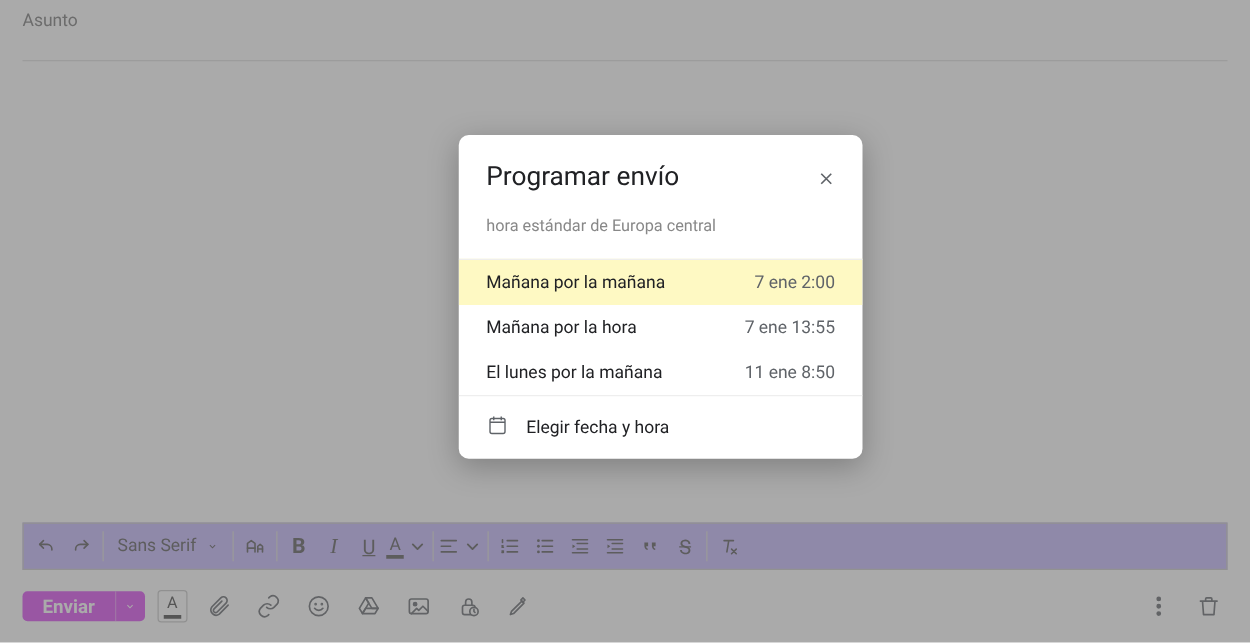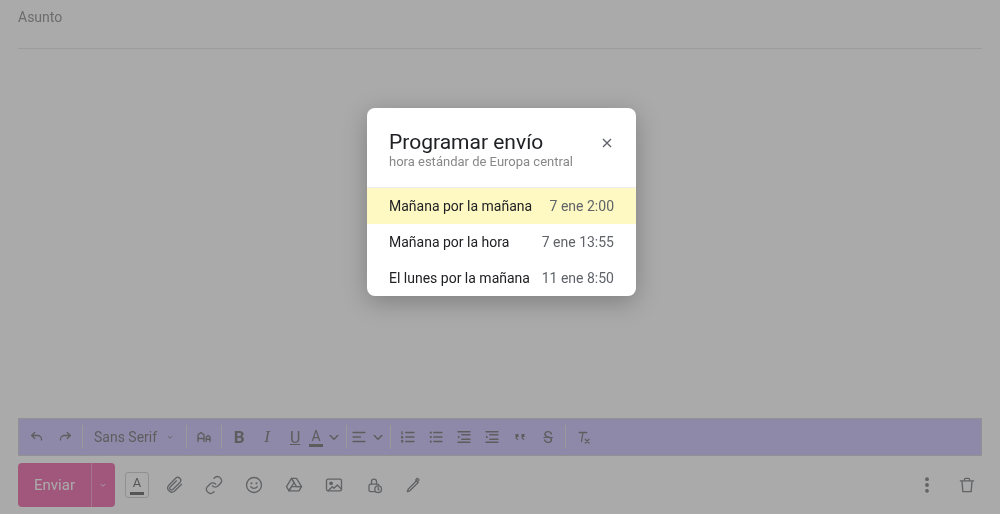--- a/index.html
+++ b/index.html
@@ -11,34 +11,34 @@
   .overlay{position:absolute;inset:0;background:rgba(100,100,100,.55);}
   
   .toolbar{position:absolute;left:18px;right:18px;bottom:58px;height:38px;background:#c4b5fd;border:1px solid #c8c8c8;display:flex;align-items:center;padding:0 4px;gap:0;}
   .tool,.font-pick{display:flex;align-items:center;justify-content:center;height:28px;min-width:28px;color:#555;cursor:pointer;}
   .tool svg{width:18px;height:18px;stroke:#555;fill:none;stroke-width:1.7;stroke-linecap:round;stroke-linejoin:round;}
   .tool .filled{fill:#555;stroke:none;}
   .font-pick{font-size:14px;color:#555;padding:0 8px;gap:8px;}
   .tb-sep{width:1px;height:24px;background:#dcdcdc;margin:0 3px;}
   
   .bottombar{position:absolute;left:18px;right:18px;bottom:10px;height:38px;display:flex;align-items:center;gap:10px;}
-  .send-wrap{display:flex;height:44px;border-radius:4px;overflow:hidden;background:#ec4899;}
+  .send-wrap{display:flex;height:24px;border-radius:4px;overflow:hidden;background:#d946ef;font-weight:bold;}
   .send-btn{display:flex;align-items:center;padding:0 16px;color:#fff;font-size:15px;}
   .send-more{display:flex;align-items:center;justify-content:center;width:24px;border-left:1px solid rgba(255,255,255,.35);}
   .send-more svg{width:10px;height:10px;stroke:#fff;fill:none;stroke-width:2;}
   .bicon{width:30px;height:30px;display:flex;align-items:center;justify-content:center;color:#5f6368;}
   .bicon svg{width:20px;height:20px;stroke:#5f6368;fill:none;stroke-width:1.6;stroke-linecap:round;stroke-linejoin:round;}
   .acolor{width:24px;height:26px;border:1px solid #c6c6c6;border-radius:3px;display:flex;flex-direction:column;align-items:center;justify-content:center;color:#444;}
   .acolor .bar{width:14px;height:3px;background:#444;margin-top:2px;}
   .spacer{flex:1;}
   
-  .dialog{position:absolute;left:367px;top:108px;width:269px;background:#fff;border-radius:8px;box-shadow:0 6px 24px rgba(0,0,0,.25);overflow:hidden;z-index:10;}
+  .dialog{position:absolute;left:367px;top:108px;width:323px;background:#fff;border-radius:8px;box-shadow:0 6px 24px rgba(0,0,0,.25);overflow:hidden;z-index:10;}
   .dlg-hdr{padding:22px 22px 18px 22px;position:relative;}
   .dlg-title{font-size:21px;color:#202124;}
-  .dlg-sub{font-size:13px;color:#888;margin-top:0;}
+  .dlg-sub{font-size:13px;color:#888;margin-top:20px;}
   .dlg-close{position:absolute;top:20px;right:14px;width:30px;height:30px;display:flex;align-items:center;justify-content:center;cursor:pointer;}
   .dlg-close svg{width:16px;height:16px;stroke:#5f6368;stroke-width:2;}
   .opt{display:flex;justify-content:space-between;align-items:center;padding:10px 22px;font-size:14px;color:#202124;cursor:pointer;}
   .opt+.opt{}
   .opt .time{color:#5f6368;}
   .opt.first{background:#fef9c3;border-top:1px solid #eee;}
   .custom{border-top:1px solid #eee;padding:14px 22px;display:flex;align-items:center;gap:14px;font-size:14px;color:#202124;cursor:pointer;}
   .custom svg{width:18px;height:18px;stroke:#5f6368;fill:none;stroke-width:1.5;}
 </style>
 </head>
@@ -240,15 +240,22 @@
       <span class="time">7 ene 2:00</span>
     </div>
     <div class="opt">
       <span>Mañana por la hora</span>
       <span class="time">7 ene 13:55</span>
     </div>
     <div class="opt">
       <span>El lunes por la mañana</span>
       <span class="time">11 ene 8:50</span>
     </div>
+    <div class="custom">
+      <span><svg viewBox="0 0 24 24">
+            <rect x="4" y="5" width="16" height="16" rx="2"></rect>
+            <path d="M4 9h16M8 3v4M16 3v4"></path>
+          </svg></span>
+      <span>Elegir fecha y hora</span>
+    </div>
   </div>
 
 </div>
 
 </body></html>

